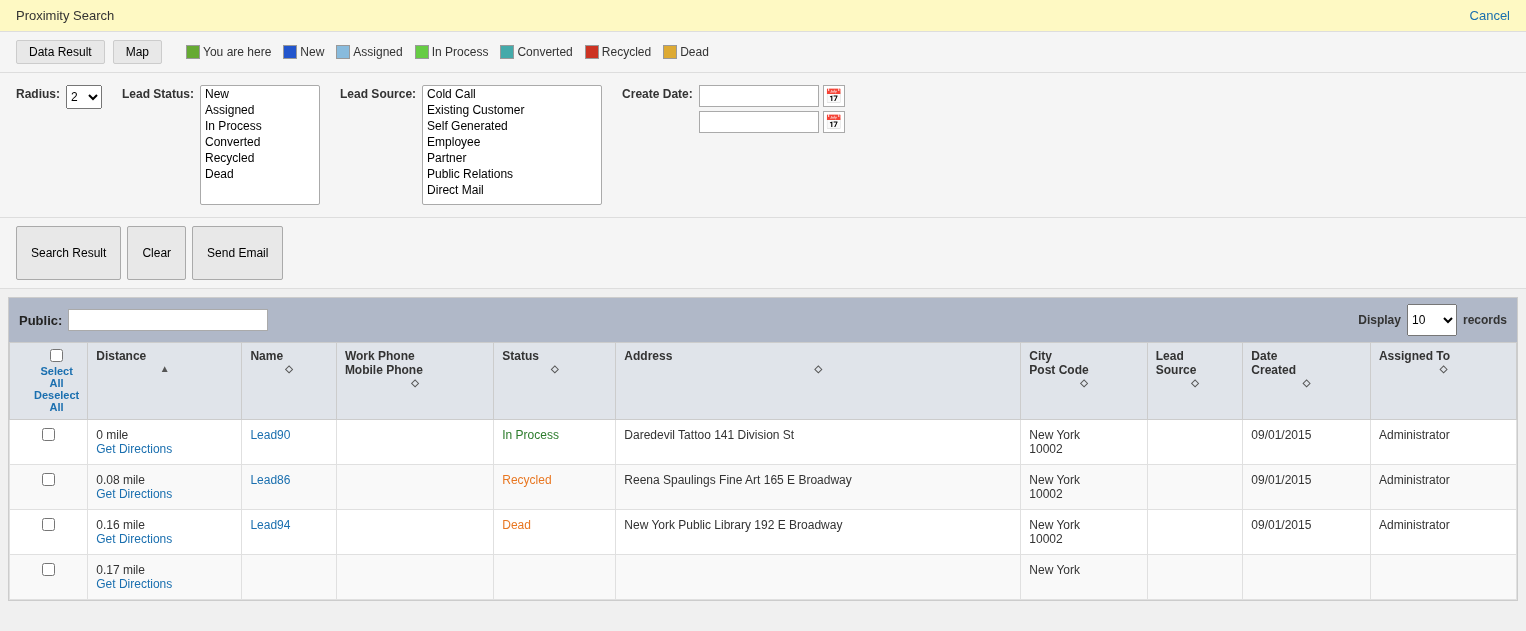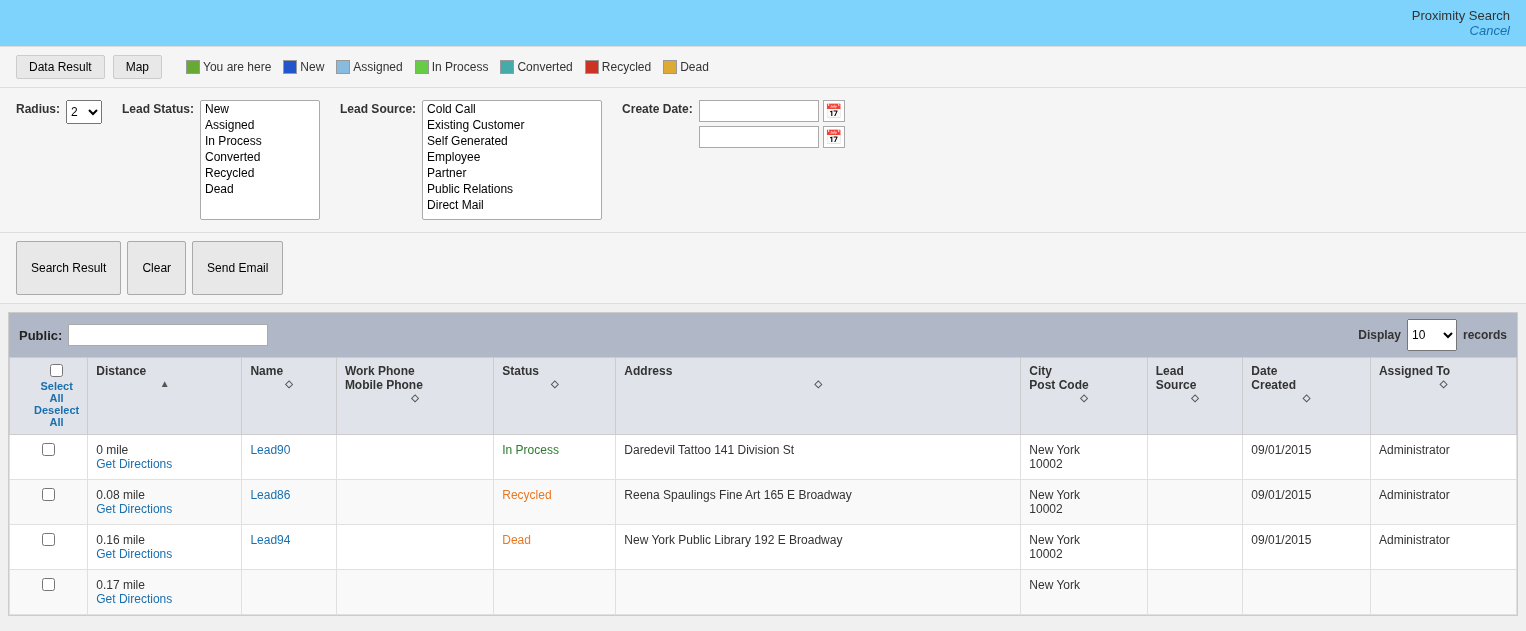--- a/index.html
+++ b/index.html
@@ -1,28 +1,27 @@
 <!DOCTYPE html>
 <html><head>
   <meta charset="utf-8">
   <style>
     * { box-sizing: border-box; margin: 0; padding: 0; }
     body { font-family: Arial, sans-serif; font-size: 12px; background: #f0f0f0; color: #333; }
 
     .top-bar {
-      background: #7dd3fc;
+      background: #fef9c3;
       padding: 8px 16px;
       display: flex;
       justify-content: space-between;
       align-items: flex-end;
       border-bottom: 1px solid #ddd;
-      flex-direction: column;
     }
     .top-bar-title { font-size: 13px; font-weight: normal; color: #333; }
-    .cancel-link { color: #1a6faf; text-decoration: none; font-size: 13px; font-style: italic; }
+    .cancel-link { color: #1a6faf; text-decoration: none; font-size: 13px; }
 
     .toolbar {
       background: #f5f5f5;
       padding: 8px 16px;
       display: flex;
       align-items: center;
       gap: 8px;
       border-bottom: 1px solid #ddd;
     }
     .btn-tab {

